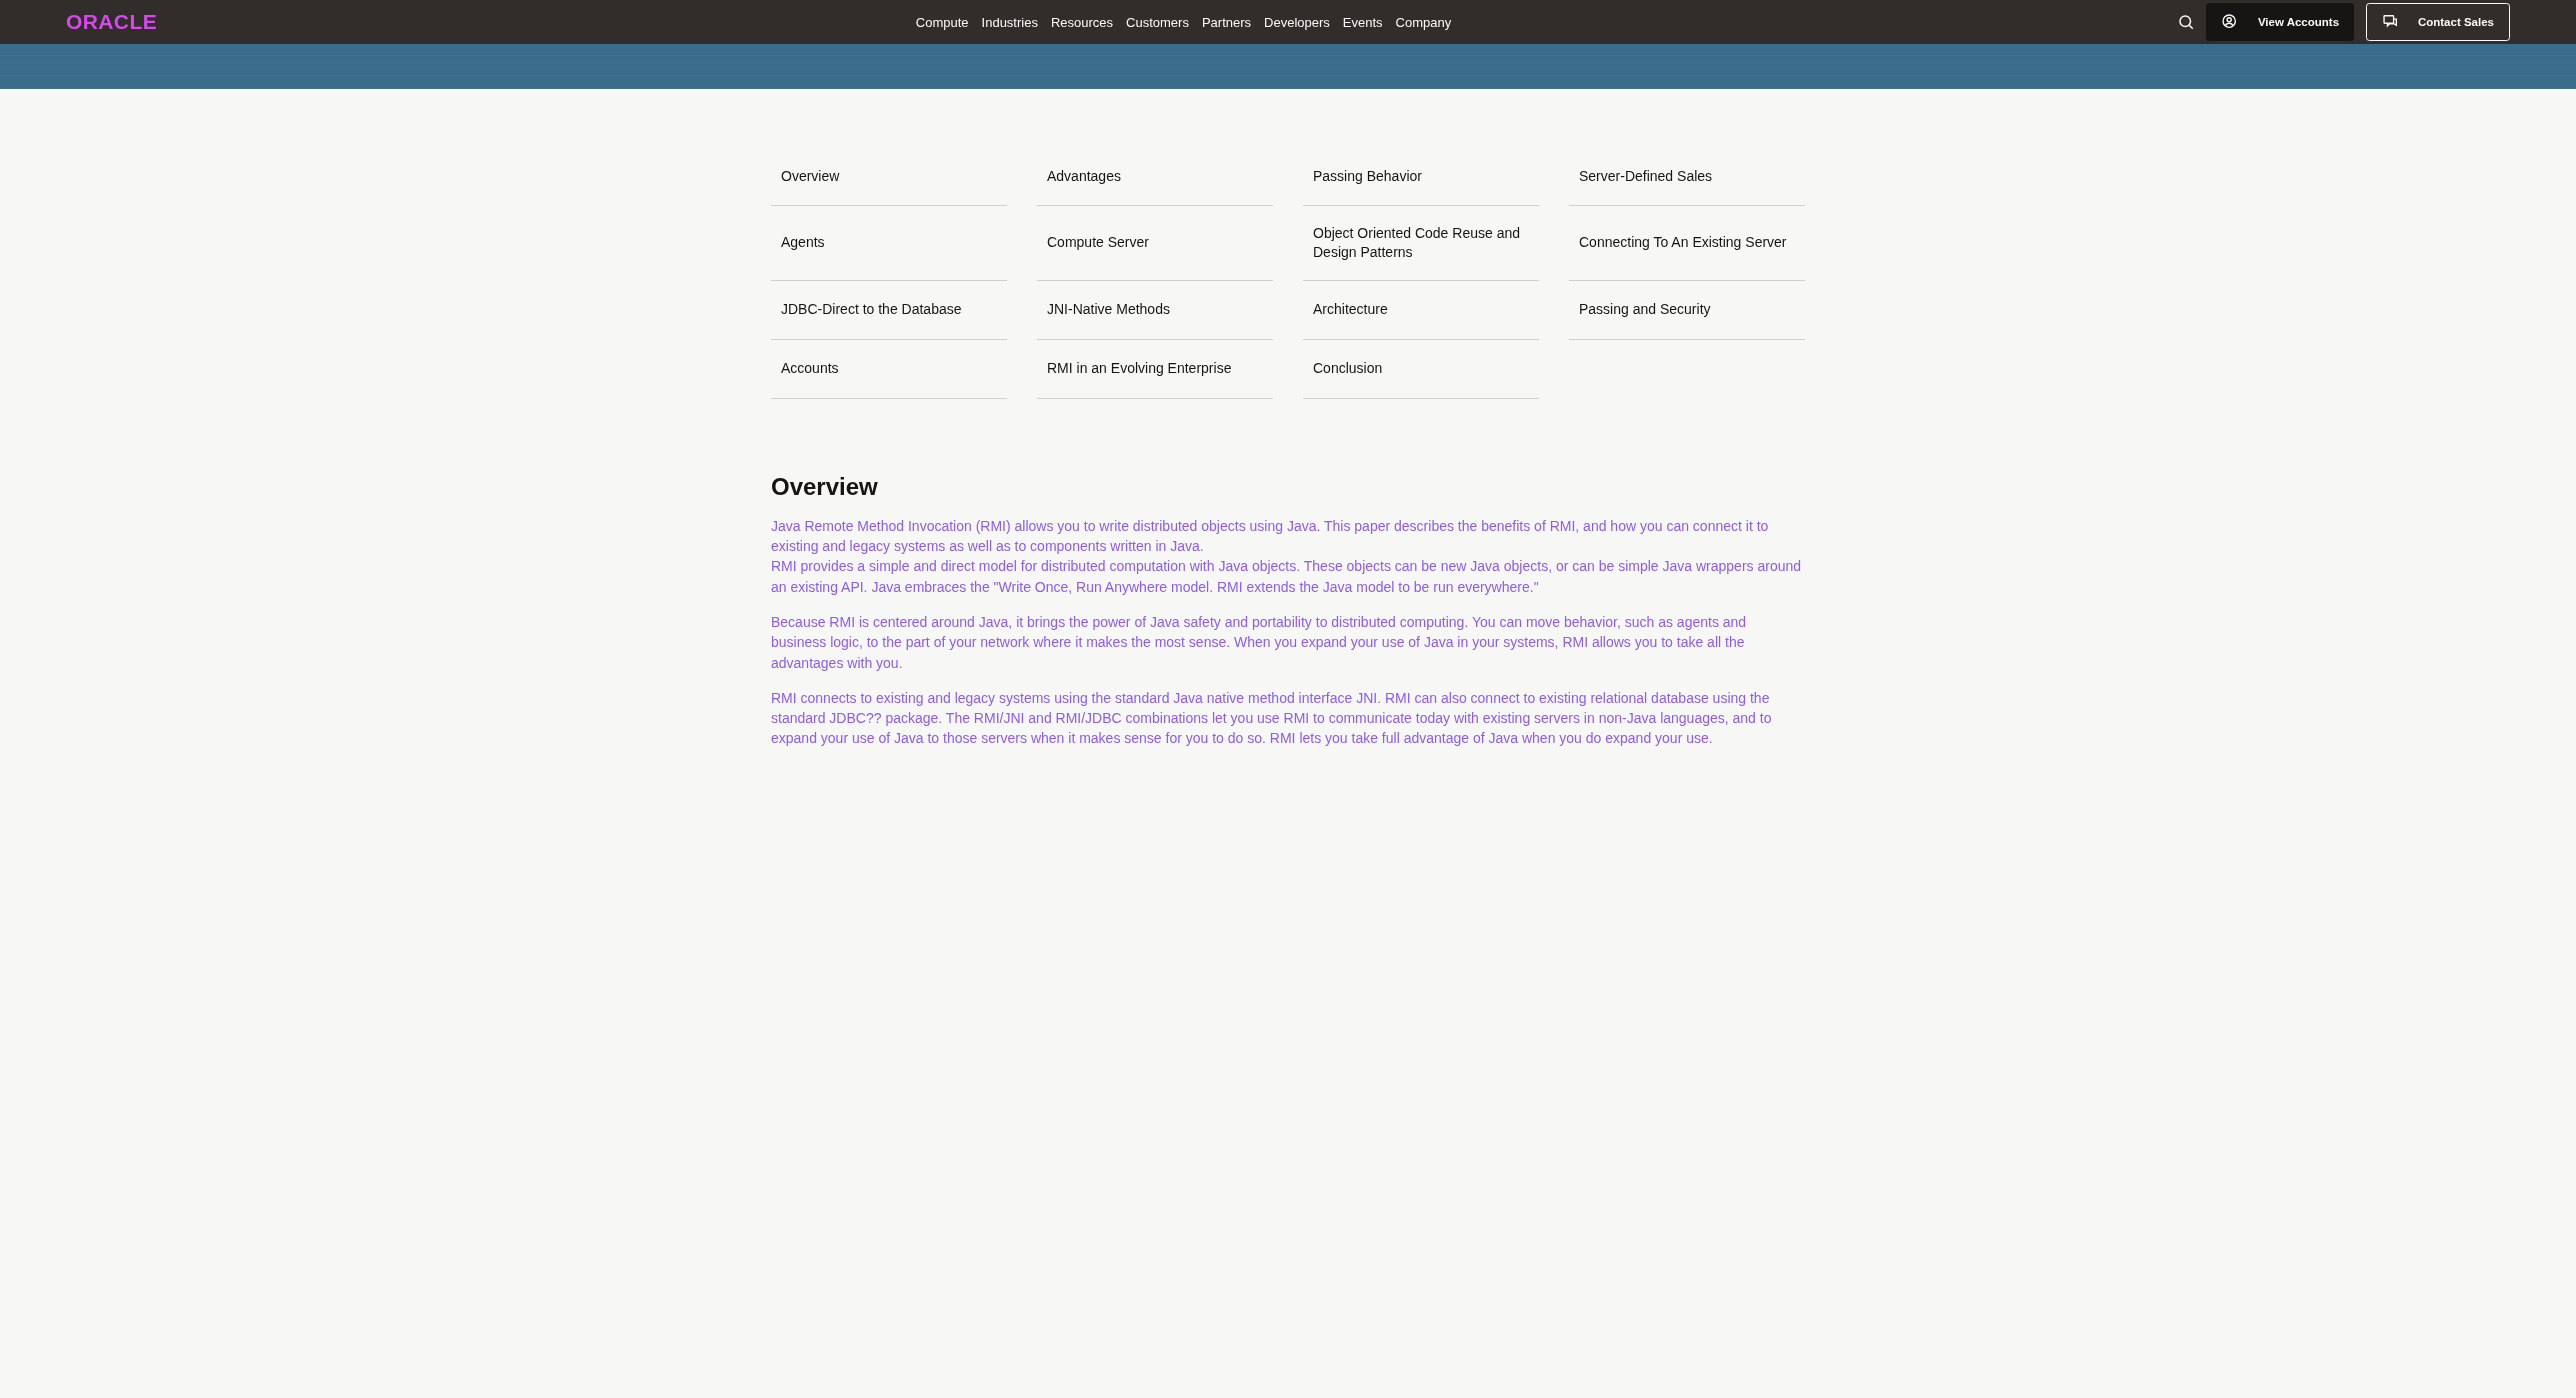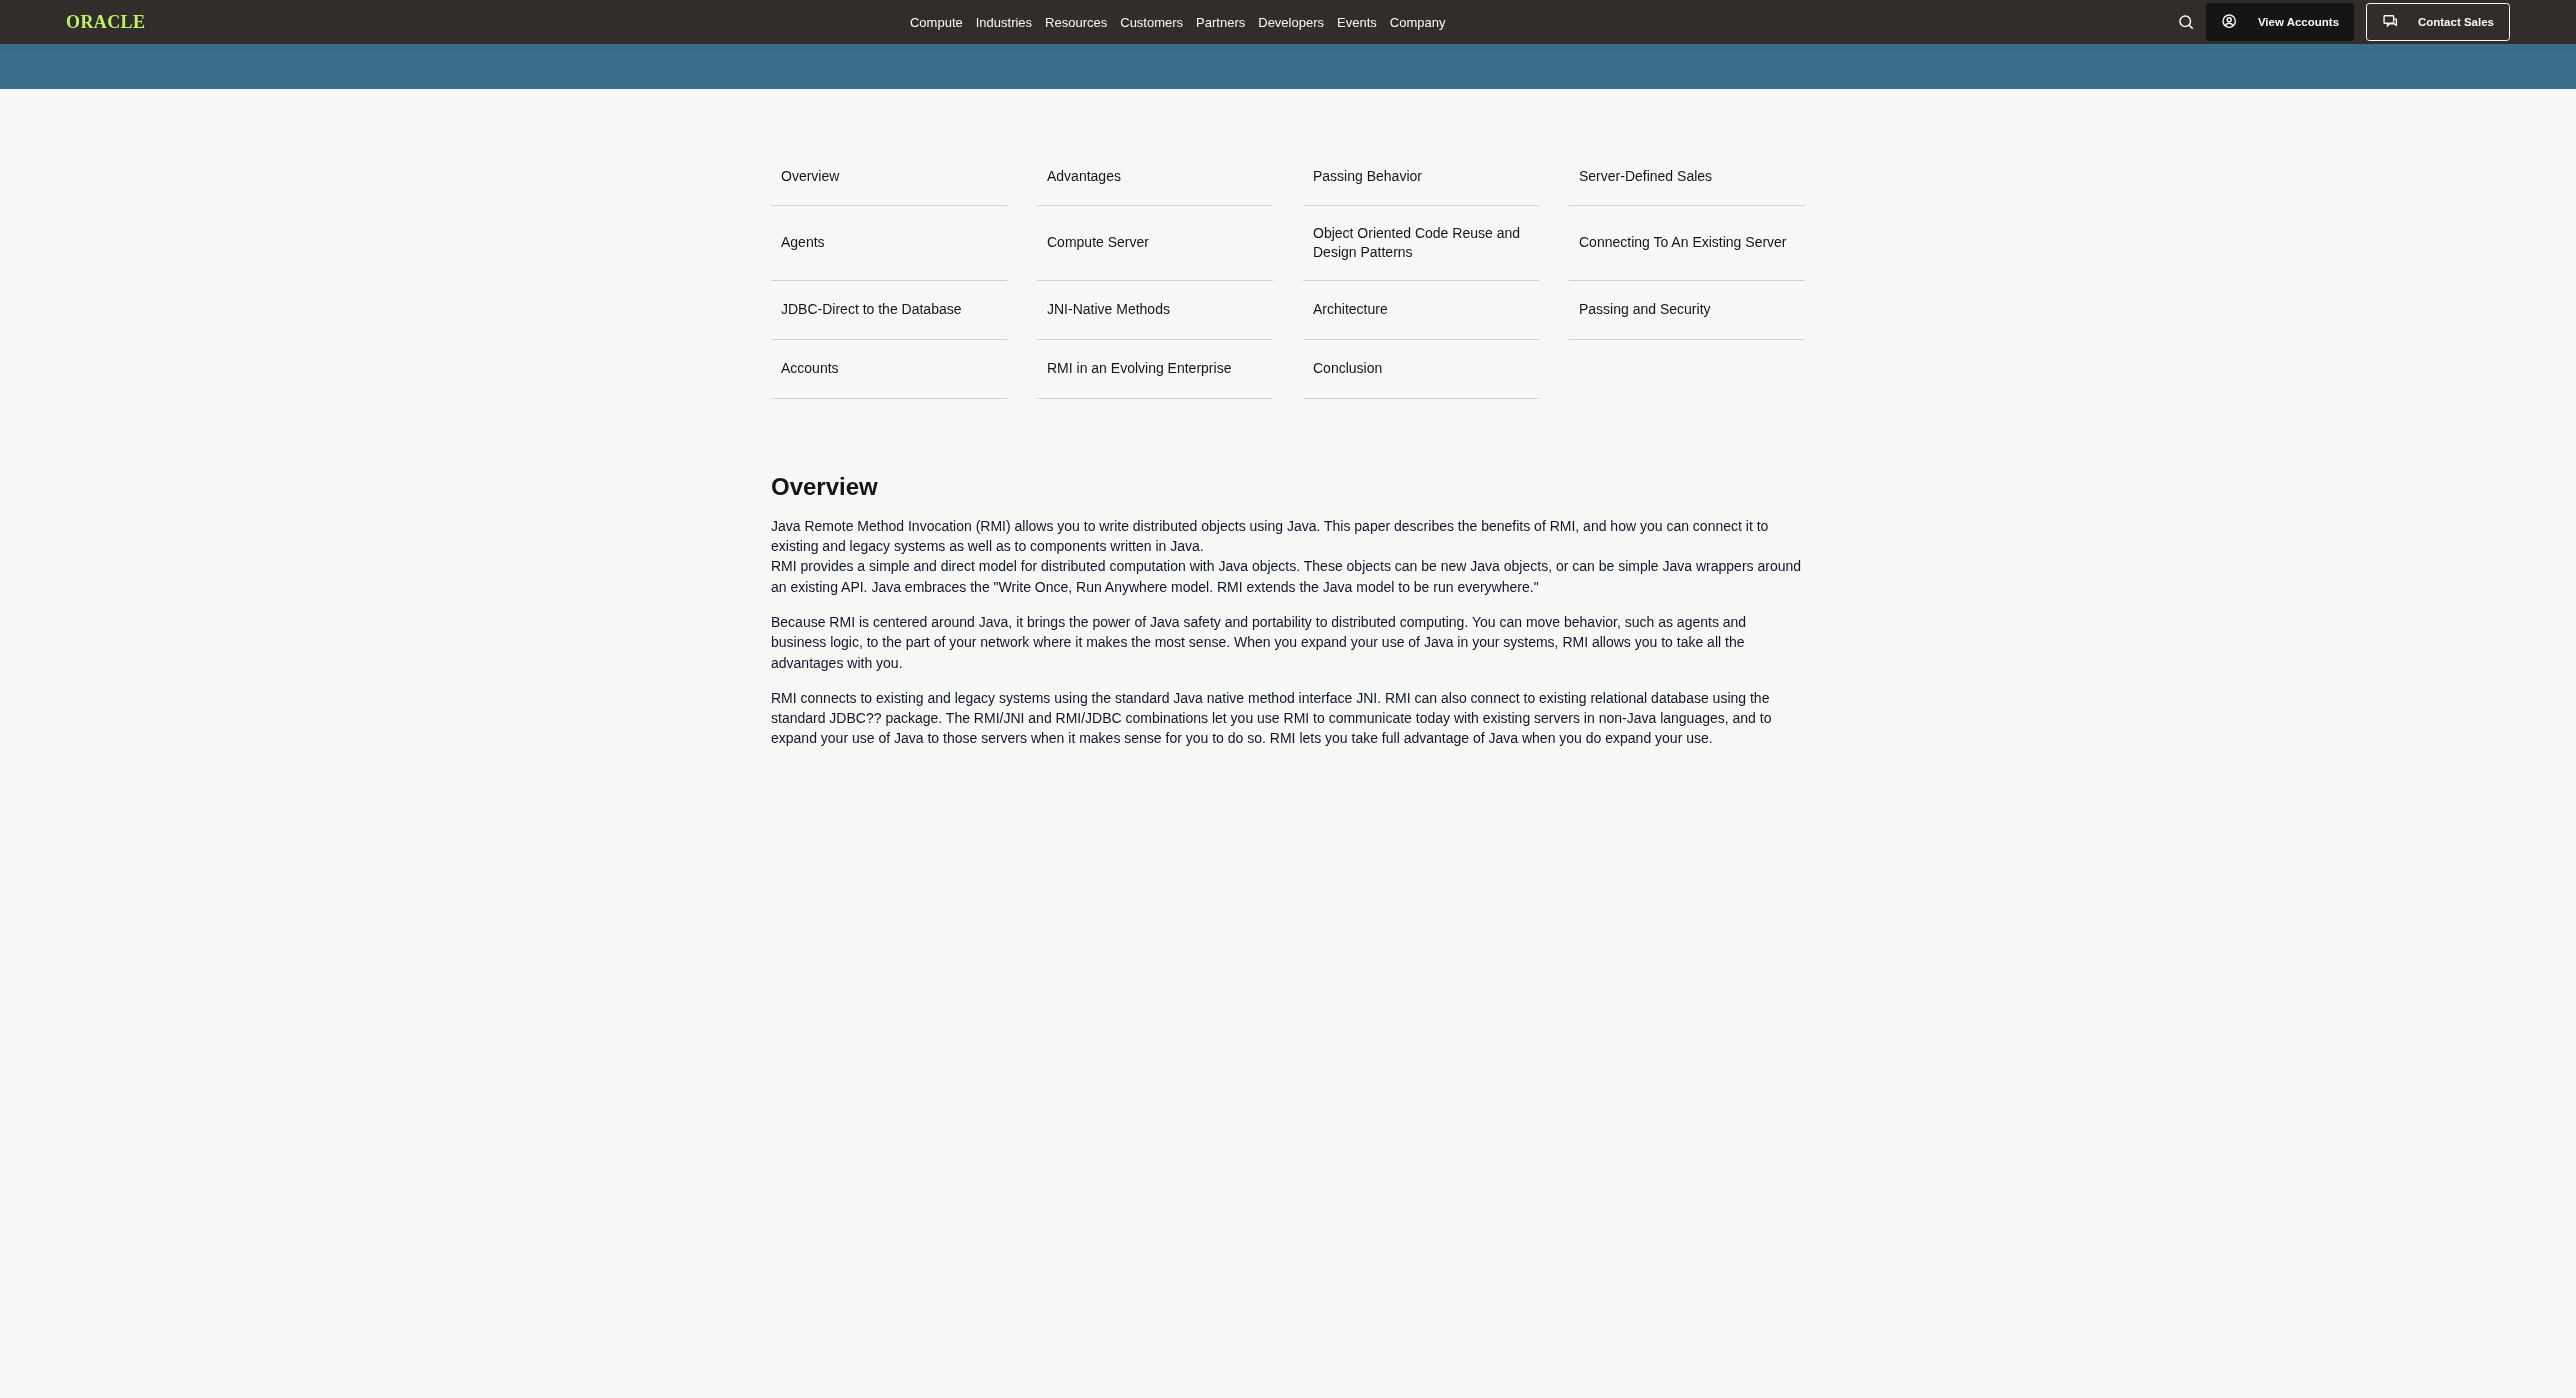--- a/index.html
+++ b/index.html
@@ -9,24 +9,24 @@
     color: #161513;
   }
   .header {
     background: #312d2a;
     height: 44px;
     display: flex;
     align-items: center;
     padding: 0 66px;
   }
   .logo {
-    color: #bef264;
-    font-family: Liberation Serif, serif;
+    color: #d946ef;
+    font-family: Liberation Sans, sans-serif;
     font-weight: 900;
-    font-size: 18px;
+    font-size: 21px;
     letter-spacing: 0.4px;
     margin-right: 33px;
     text-transform: uppercase;
   }
   .nav {
     display: flex;
     gap: 13px;
     flex: 1;
     justify-content: center;
   }
@@ -114,21 +114,21 @@
   }
   .article h2 {
     font-size: 24px;
     font-weight: 700;
     margin-bottom: 15px;
     color: #161513;
   }
   .article p {
     font-size: 14px;
     line-height: 1.45;
-    color: #0f172a;
+    color: #8b5cf6;
     margin-bottom: 15px;
   }
   .article p.tight {
     margin-bottom: 0;
   }
   .icon-svg { width: 18px; height: 18px; }
   .icon-svg-sm { width: 16.4px; height: 16.4px; }
 </style>
 </head>
 <body>

